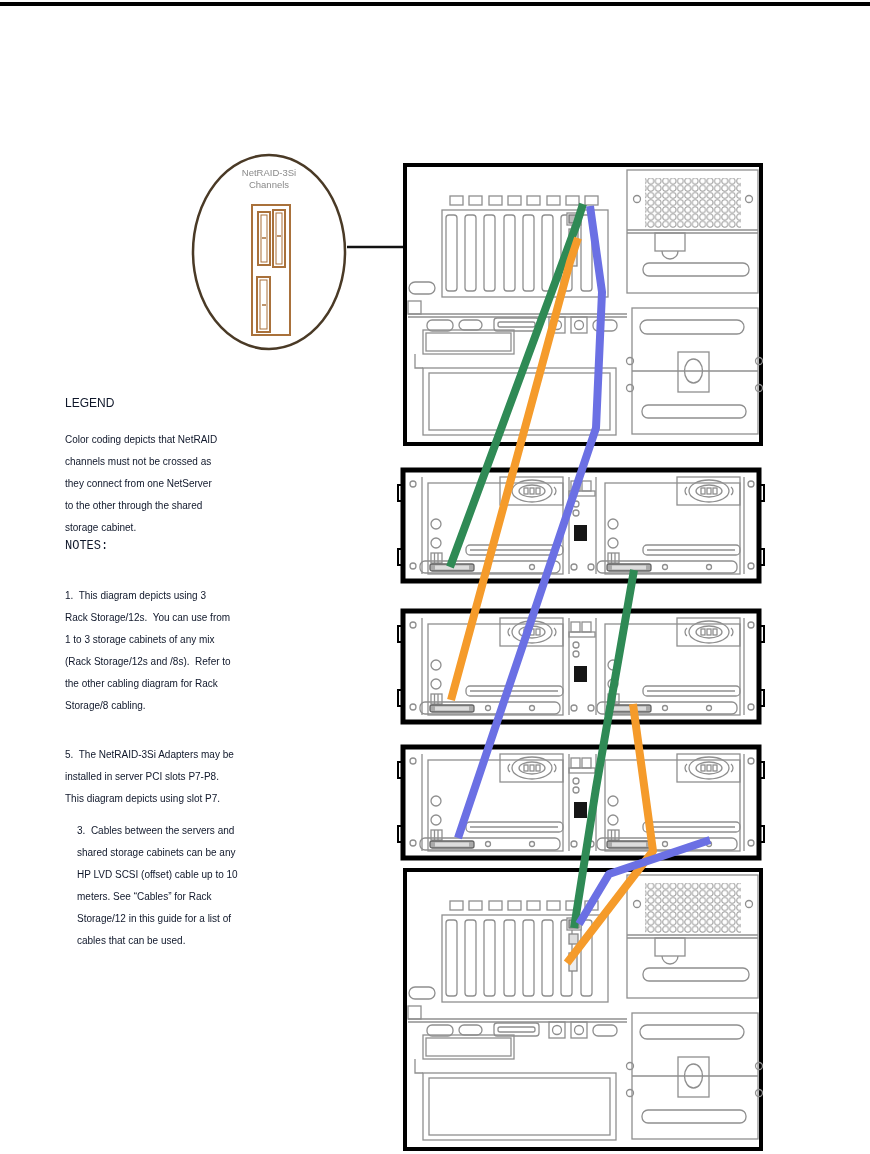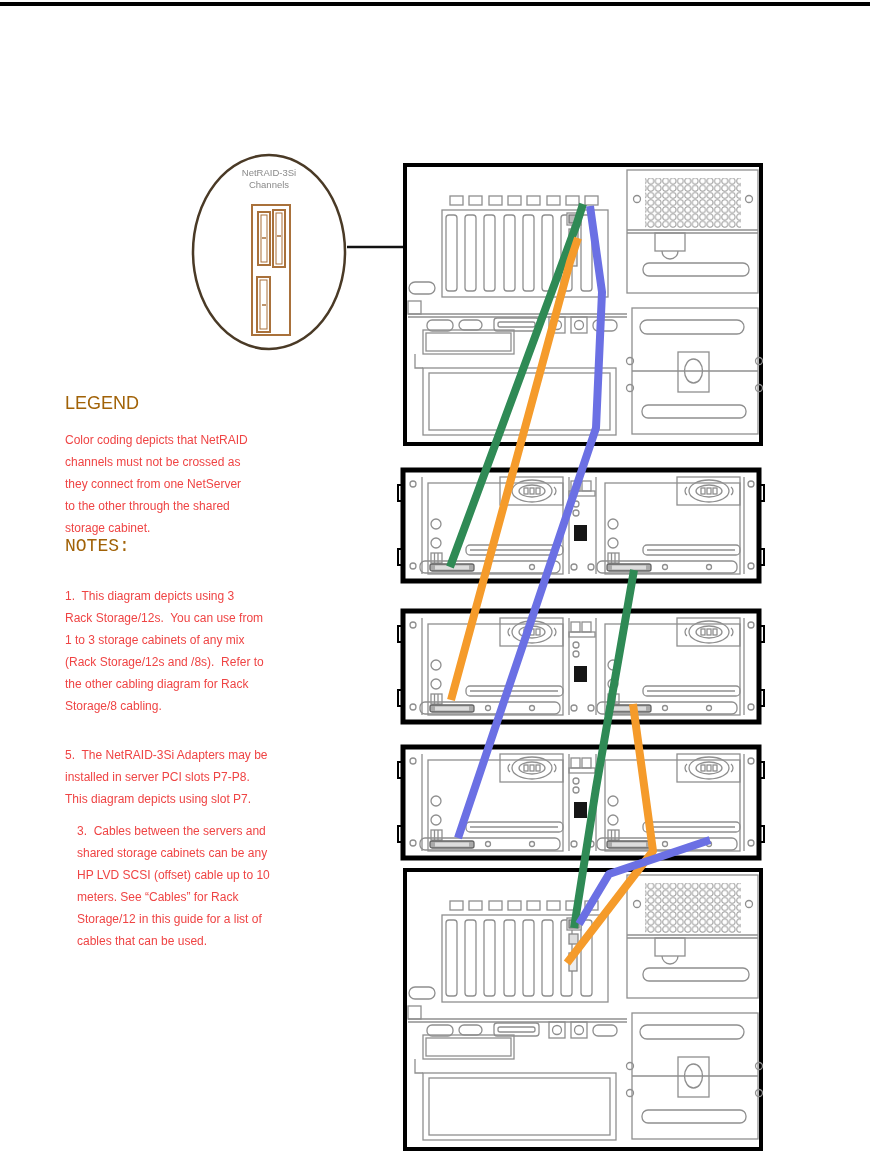--- a/index.html
+++ b/index.html
@@ -2,22 +2,22 @@
 <html><head>
 <meta charset="utf-8">
 <style>
   html,body{margin:0;padding:0;background:#fff;}
   .page{
     position:relative;width:870px;height:1154px;background:#fff;overflow:hidden;
     font-family:"Liberation Sans", sans-serif;color:#111;
   }
   .top-rule{position:absolute;left:0;top:2px;width:870px;height:4px;background:#000;}
   .txt{position:absolute;left:65px;width:330px;white-space:pre-wrap;
-       font-size:12px;line-height:22px;color:#ef4444;}
-  .hd{position:absolute;left:65px;font-size:18px;line-height:22px;color:#a16207;}
+       font-size:10px;line-height:22px;color:#0f172a;}
+  .hd{position:absolute;left:65px;font-size:12px;line-height:22px;color:#0f172a;}
   .legend-heading{top:392px;}
   .legend-body{top:429px;}
   .notes-heading{top:535px;font-family:Liberation Mono, monospace;}
   .note-1{top:585px;}
   .note-2{top:744px;}
   .note-3{top:820px;margin-left:12px;}
   svg.diagram{position:absolute;left:0;top:0;}
   .art{fill:none;stroke-width:1.3px;}
   .callout-label{font-family:"Liberation Sans", sans-serif;font-size:9.5px;fill:#8a8a8a;}
 </style>

